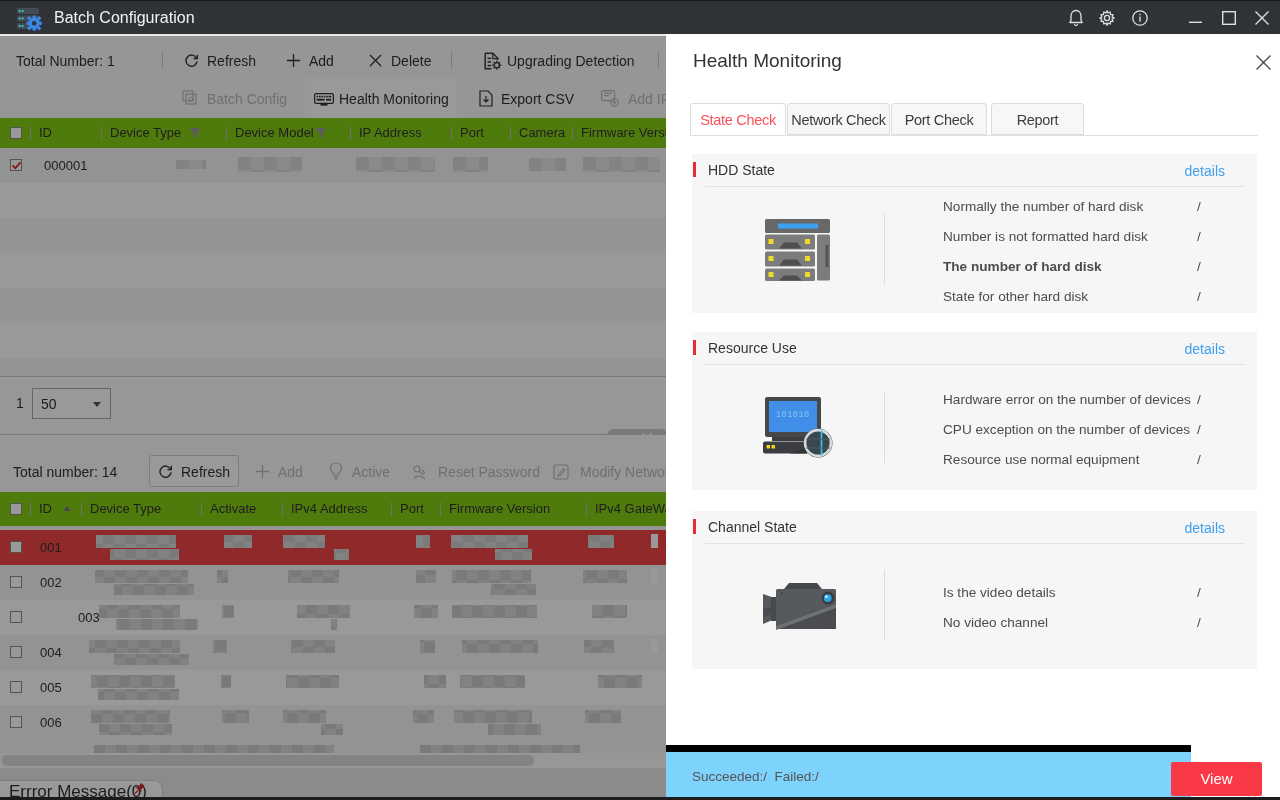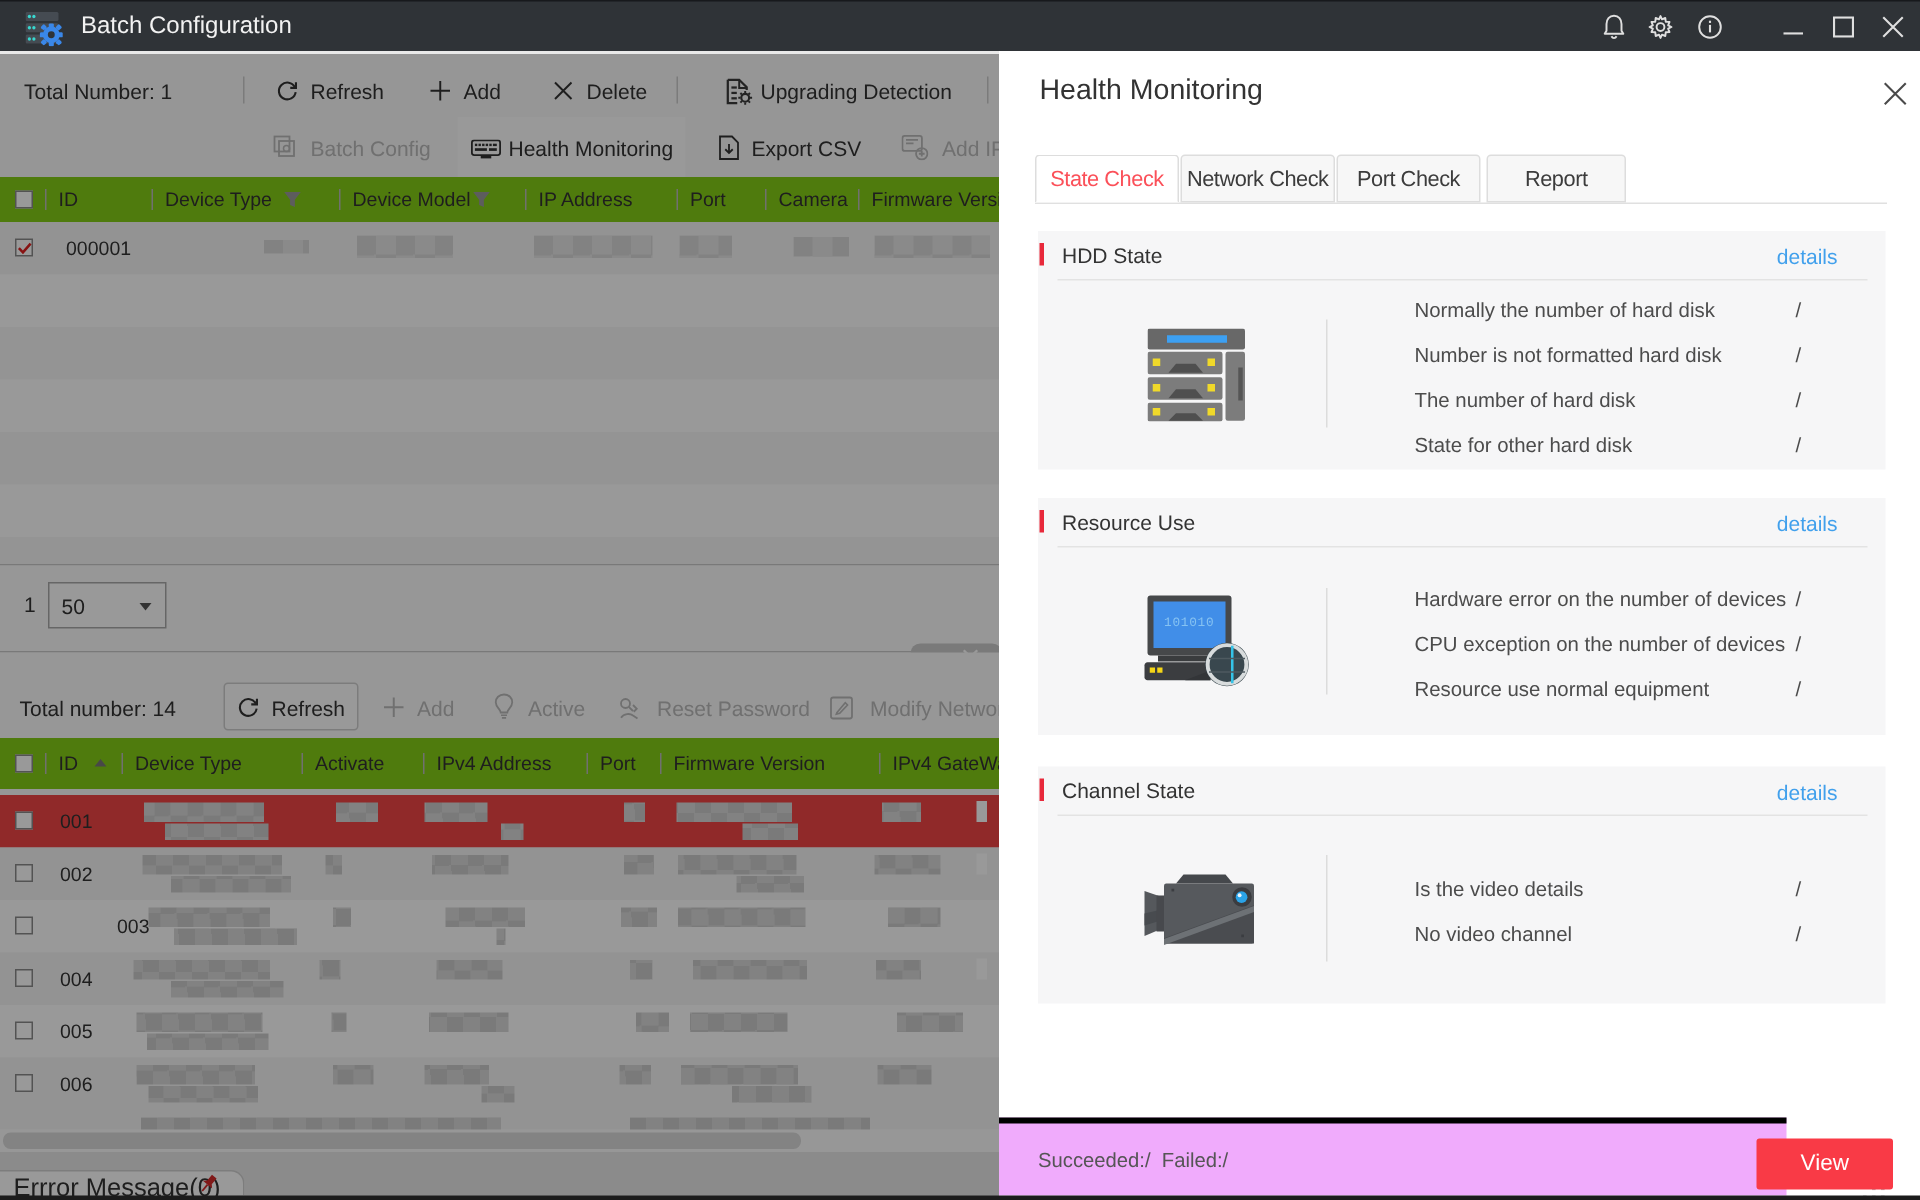--- a/index.html
+++ b/index.html
@@ -39,21 +39,21 @@
 
 .card { position:absolute; left:26px; width:565px; background:#f6f6f7; }
 .card .rbar { position:absolute; left:1px; top:8px; width:3px; height:15px; background:#e8293b; }
 .card .ctitle { position:absolute; left:16px; top:8px; font-size:14px; color:#333; }
 .card .details { position:absolute; right:32px; top:9px; font-size:14px; color:#41a0ec; }
 .card .cline { position:absolute; left:13px; right:12px; top:32px; height:1px; background:#e3e3e3; }
 .card .vline { position:absolute; left:192px; width:1px; background:#dcdcdc; }
 .card .lbl { position:absolute; left:251px; font-size:13.6px; color:#4c4c4c; white-space:nowrap; }
 .card .slash { position:absolute; left:505px; font-size:13.6px; color:#4c4c4c; }
 
-#pfooter { position:absolute; left:0px; top:711px; width:525px; height:52px; background:#f0abfc; border-top:4px solid #000000; }
+#pfooter { position:absolute; left:0px; top:711px; width:525px; height:52px; background:#7dd3fc; border-top:7px solid #000000; }
 #pfooter .stat { position:absolute; left:26px; top:17px; font-size:13.5px; color:#555; }
 #viewbtn { position:absolute; left:505px; top:10px; width:91px; height:34px; background:#f93a46; border-radius:2px; color:#fff; font-size:15px; text-align:center; line-height:34px; }
 
 #bottomstrip { position:absolute; left:0; top:797px; width:1280px; height:3px; background:#1c1c1c; z-index:90; }
 </style>
 </head>
 <body>
 
 <div id="titlebar">
 
@@ -414,21 +414,21 @@
   <div class="card" id="card1" style="top:120px; height:159px;">
     <div class="rbar"></div>
     <div class="ctitle">HDD State</div>
     <div class="details">details</div>
     <div class="cline"></div>
     <div class="vline" style="top:59px; height:72px;"></div>
     <div class="lbl" style="top:45px;">Normally the number of hard disk</div>
       <div class="slash" style="top:45px;">/</div>
     <div class="lbl" style="top:75px;">Number is not formatted hard disk</div>
       <div class="slash" style="top:75px;">/</div>
-    <div class="lbl" style="top:105px;">The number of hard disk</div>
+    <div class="lbl" style="top:105px;font-weight:bold;">The number of hard disk</div>
       <div class="slash" style="top:105px;">/</div>
     <div class="lbl" style="top:135px;">State for other hard disk</div>
       <div class="slash" style="top:135px;">/</div>
     <svg class="abs" style="left:73px; top:65px;" width="65" height="62" viewBox="0 0 65 62" id="hddicon">
       <rect x="0" y="0" width="65" height="14" rx="1.5" fill="#686868"></rect>
       <rect x="13" y="4.5" width="40" height="5" fill="#3da0f2"></rect>
       <rect x="52" y="15.5" width="13" height="46" rx="1.5" fill="#7c7c7c"></rect>
       <rect x="60.5" y="26" width="3" height="22" fill="#555"></rect>
       <g>
         <rect x="0" y="15.5" width="50" height="15" rx="1.5" fill="#7c7c7c"></rect>

